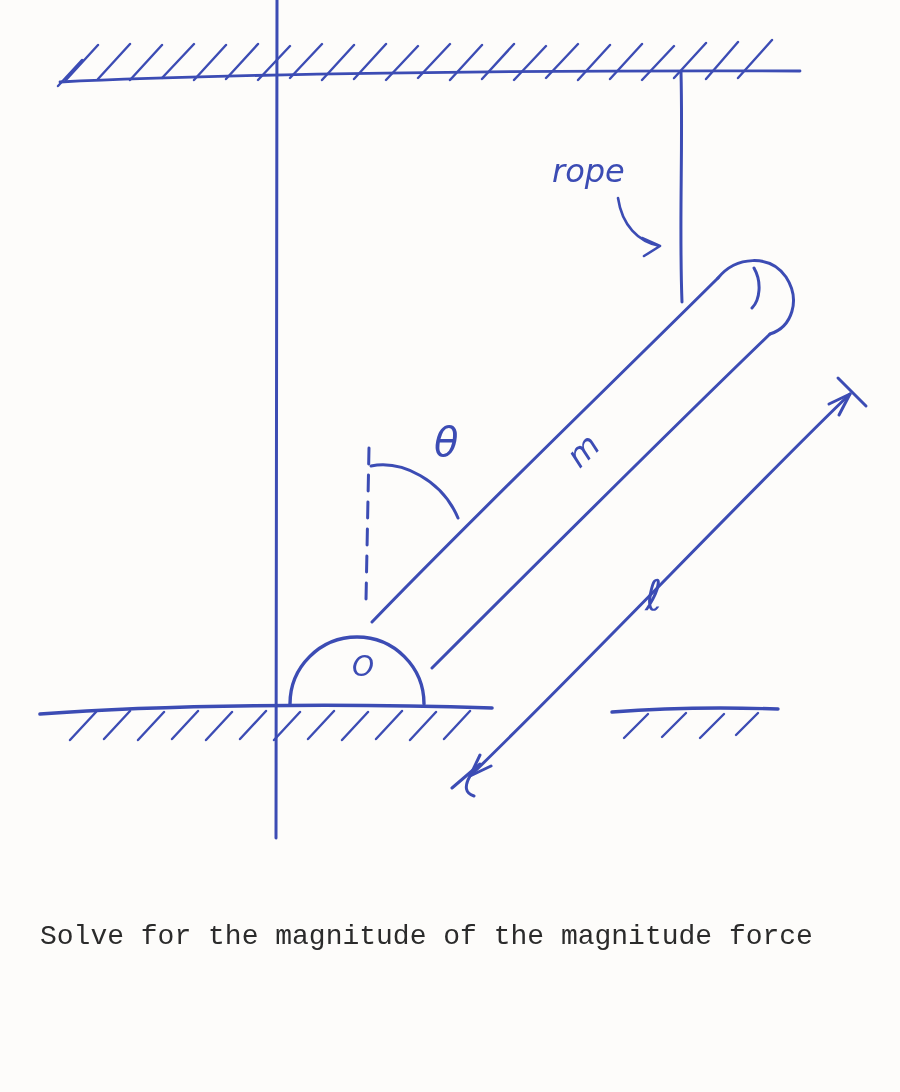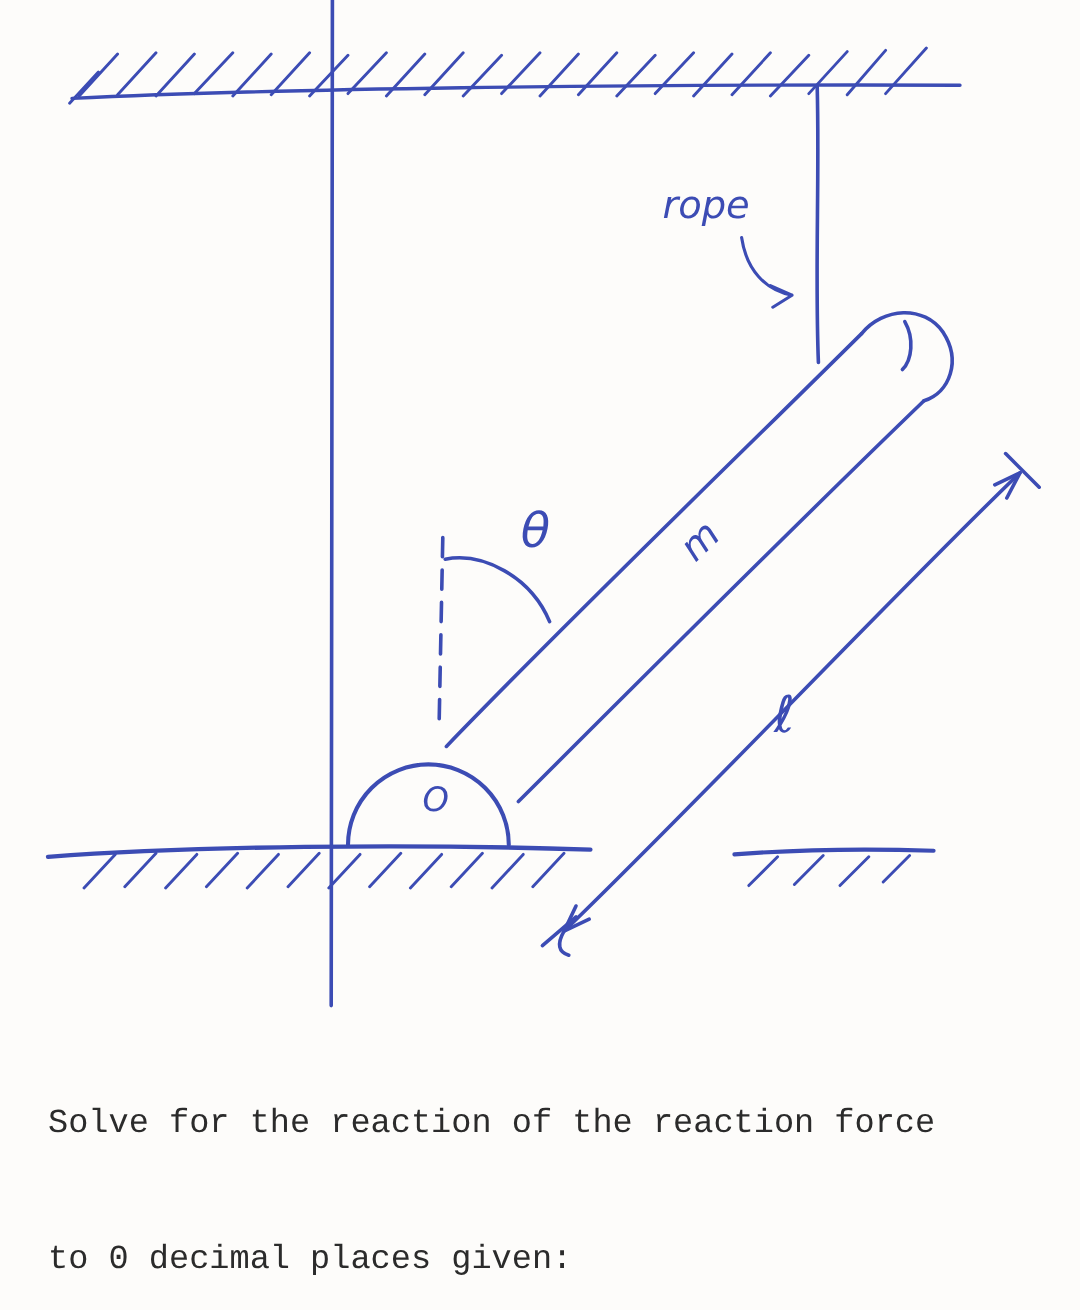--- a/index.html
+++ b/index.html
@@ -65,19 +65,18 @@
       <path class="stroke" stroke-width="3" d="M838 378 L866 406"></path>
       <path class="stroke" stroke-width="3" d="M850 394 L839 415 M850 394 L829 404"></path>
       <path class="stroke" stroke-width="3" d="M470 776 L491 766 M470 776 L480 755 M470 776 Q 461 792 474 796"></path>
       <path class="stroke" stroke-width="3" d="M452 788 L480 764"></path>
     </g>
     <text x="645" y="610" font-size="42">ℓ</text>
 
   </svg>
 
   <div class="problem">
-    <div>Solve for the reaction of the reaction force</div>
-    <div>to 0 decimal places given:</div>
+    <div>Solve for the magnitude of the magnitude force</div>
     
     
   </div>
 
 </div>
 
 </body></html>

